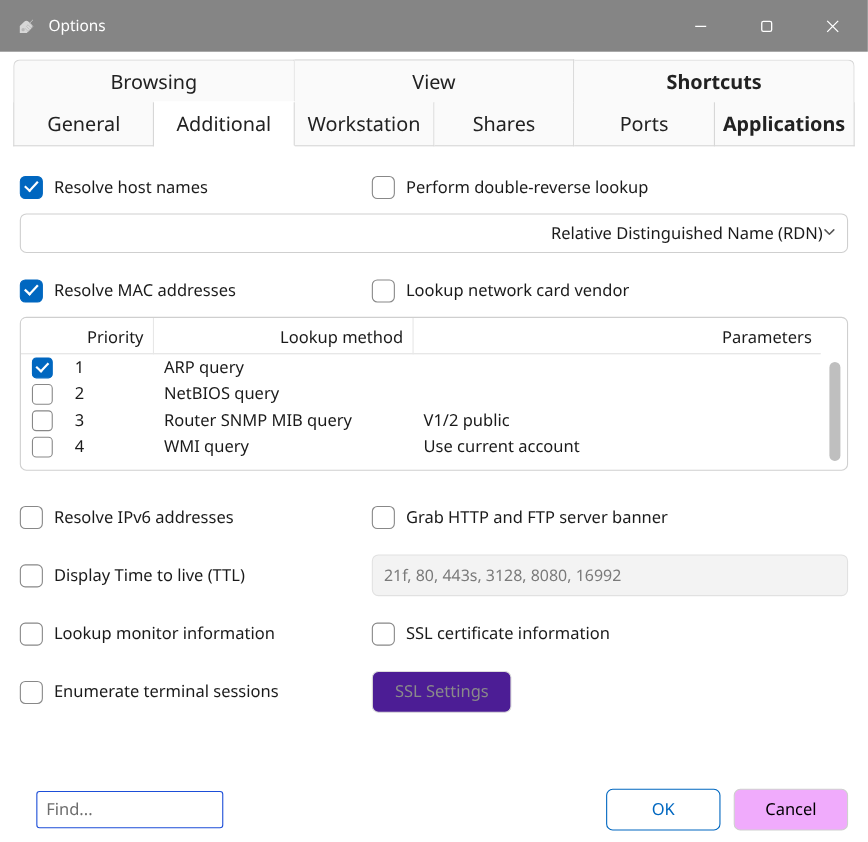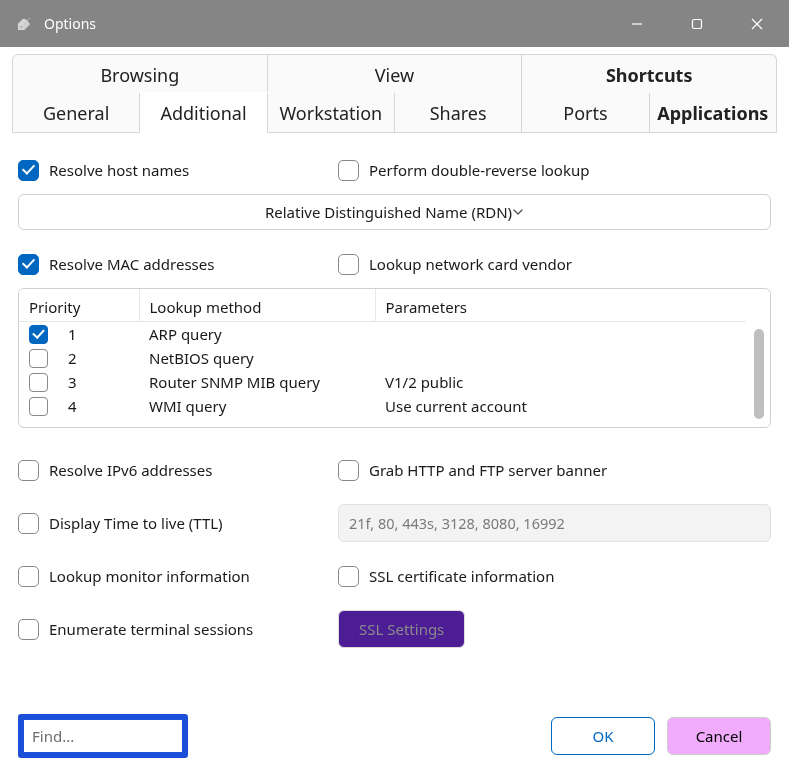--- a/index.html
+++ b/index.html
@@ -138,21 +138,21 @@
 
   
   .select {
     display: flex;
     align-items: center;
     border: 1px solid #cfcfcf;
     border-radius: 6px;
     padding: 7px 10px;
     width: 100%;
     background: #fff;
-    justify-content: center;
+    justify-content: flex-end;
   }
   .select .chev {
     color: #555;
   }
 
   
   .lookup-box {
     border: 1px solid #cfcfcf;
     border-radius: 6px;
     width: 100%;
@@ -161,21 +161,21 @@
   }
   .lookup-scroll {
     overflow: hidden;
     height: 138px;
   }
   .lookup-table {
     width: calc(100% - 24px);
     border-collapse: collapse;
   }
   .lookup-table th {
-    text-align: left;
+    text-align: right;
     font-weight: 400;
     font-size: 15px;
     padding: 8px 8px 4px 10px;
     border-bottom: 1px solid #e7e7e7;
     border-right: 1px solid #e7e7e7;
     background: #fff;
   }
   .lookup-table th:last-child { border-right: none; }
   .lookup-table td {
     padding: 2px 8px 2px 10px;
@@ -210,24 +210,25 @@
     left: 0; right: 0; bottom: 0;
     height: 58px;
     padding: 0 18px;
     display: flex;
     align-items: center;
     gap: 12px;
   }
   .find {
     width: 170px;
     padding: 6px 8px;
-    border: 6px solid #1d4ed8;
+    border: 1px solid #1d4ed8;
     border-radius: 3px;
     font-size: 15px;
     font-family: inherit;
+    margin-left: 15px;
   }
   .find::placeholder { color: #6d6d6d; }
   .spacer { flex: 1; }
   .btn {
     min-width: 104px;
     padding: 8px 20px;
     border-radius: 6px;
     font-size: 15px;
     font-family: inherit;
     background: #f0abfc;

